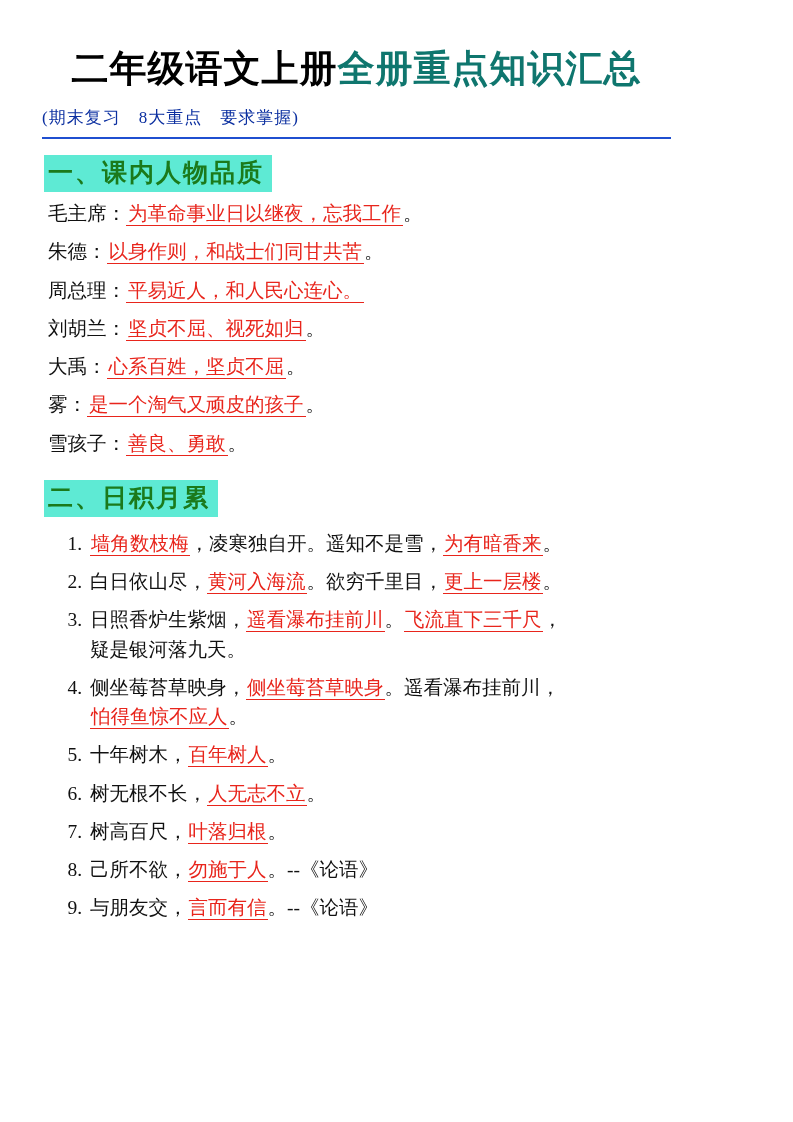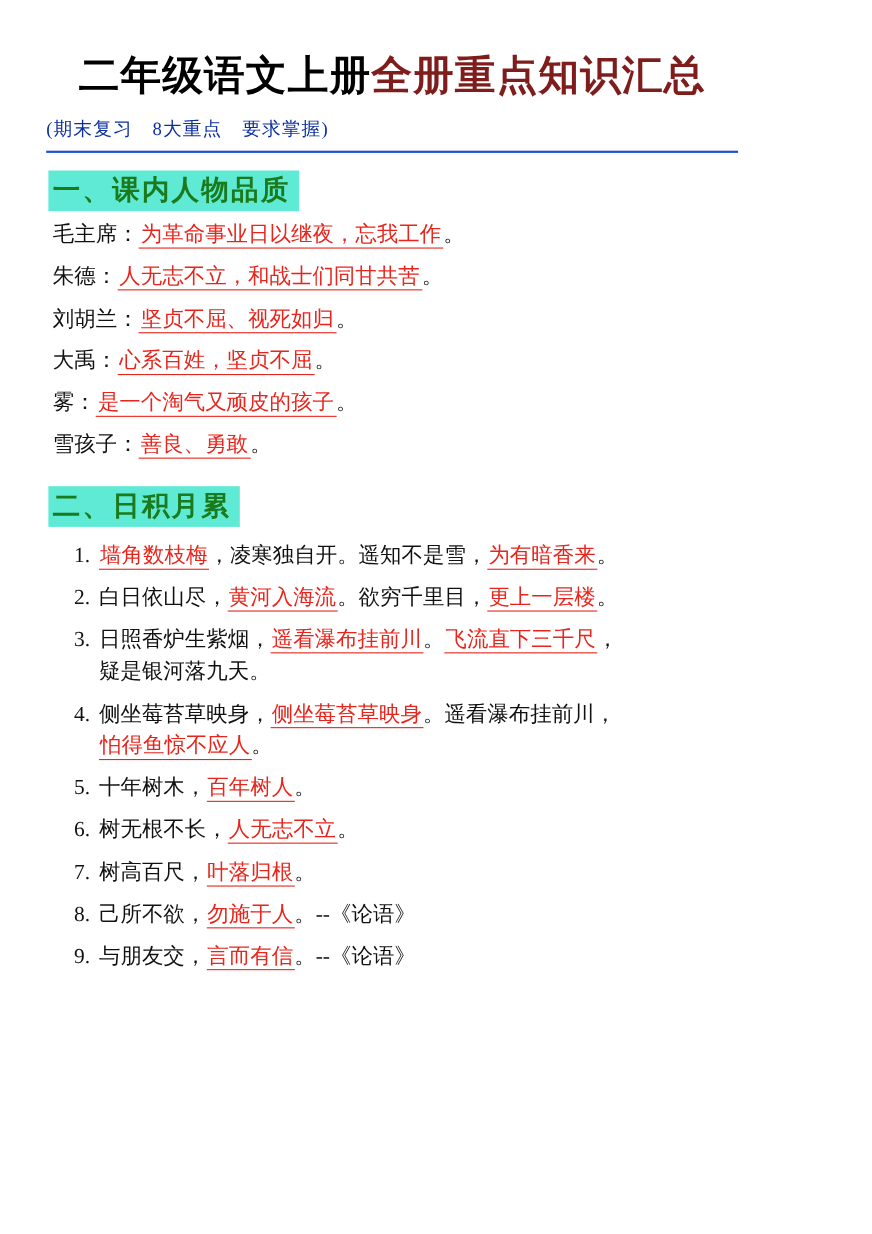--- a/index.html
+++ b/index.html
@@ -36,21 +36,21 @@
     font-weight: bold;
     font-size: 37px;
     letter-spacing: 1px;
     color: #000;
   }
   .title-red {
     font-family: "DejaVu Serif", "Liberation Serif", serif;
     font-weight: bold;
     font-size: 37px;
     letter-spacing: 1px;
-    color: #7f1d1d;
+    color: #0f766e;
   }
   .subtitle {
     text-align: left;
     color: #0b2fa0;
     font-size: 17px;
     margin-top: 12px;
     letter-spacing: 1px;
     font-family: "Liberation Serif", serif;
   }
   .rule {
@@ -135,21 +135,22 @@
   </div>
 
   <div class="subtitle">(期末复习　8大重点　要求掌握)</div>
 
   <hr class="rule">
 
   <div>
     <div class="section-head">一、课内人物品质</div>
     <div id="people-list">
         <div class="person-line"><span class="p-name">毛主席：</span><span class="p-quote">为革命事业日以继夜，忘我工作</span><span class="p-period">。</span></div>
-        <div class="person-line"><span class="p-name">朱德：</span><span class="p-quote">人无志不立，和战士们同甘共苦</span><span class="p-period">。</span></div>
+        <div class="person-line"><span class="p-name">朱德：</span><span class="p-quote">以身作则，和战士们同甘共苦</span><span class="p-period">。</span></div>
+        <div class="person-line"><span class="p-name">周总理：</span><span class="p-quote">平易近人，和人民心连心。</span></div>
         <div class="person-line"><span class="p-name">刘胡兰：</span><span class="p-quote">坚贞不屈、视死如归</span><span class="p-period">。</span></div>
         <div class="person-line"><span class="p-name">大禹：</span><span class="p-quote">心系百姓，坚贞不屈</span><span class="p-period">。</span></div>
         <div class="person-line"><span class="p-name">雾：</span><span class="p-quote">是一个淘气又顽皮的孩子</span><span class="p-period">。</span></div>
         <div class="person-line"><span class="p-name">雪孩子：</span><span class="p-quote">善良、勇敢</span><span class="p-period">。</span></div>
       </div>
   </div>
 
   <div>
     <div class="section-head">二、日积月累</div>
     <ul class="poem-list" id="poem-list">

